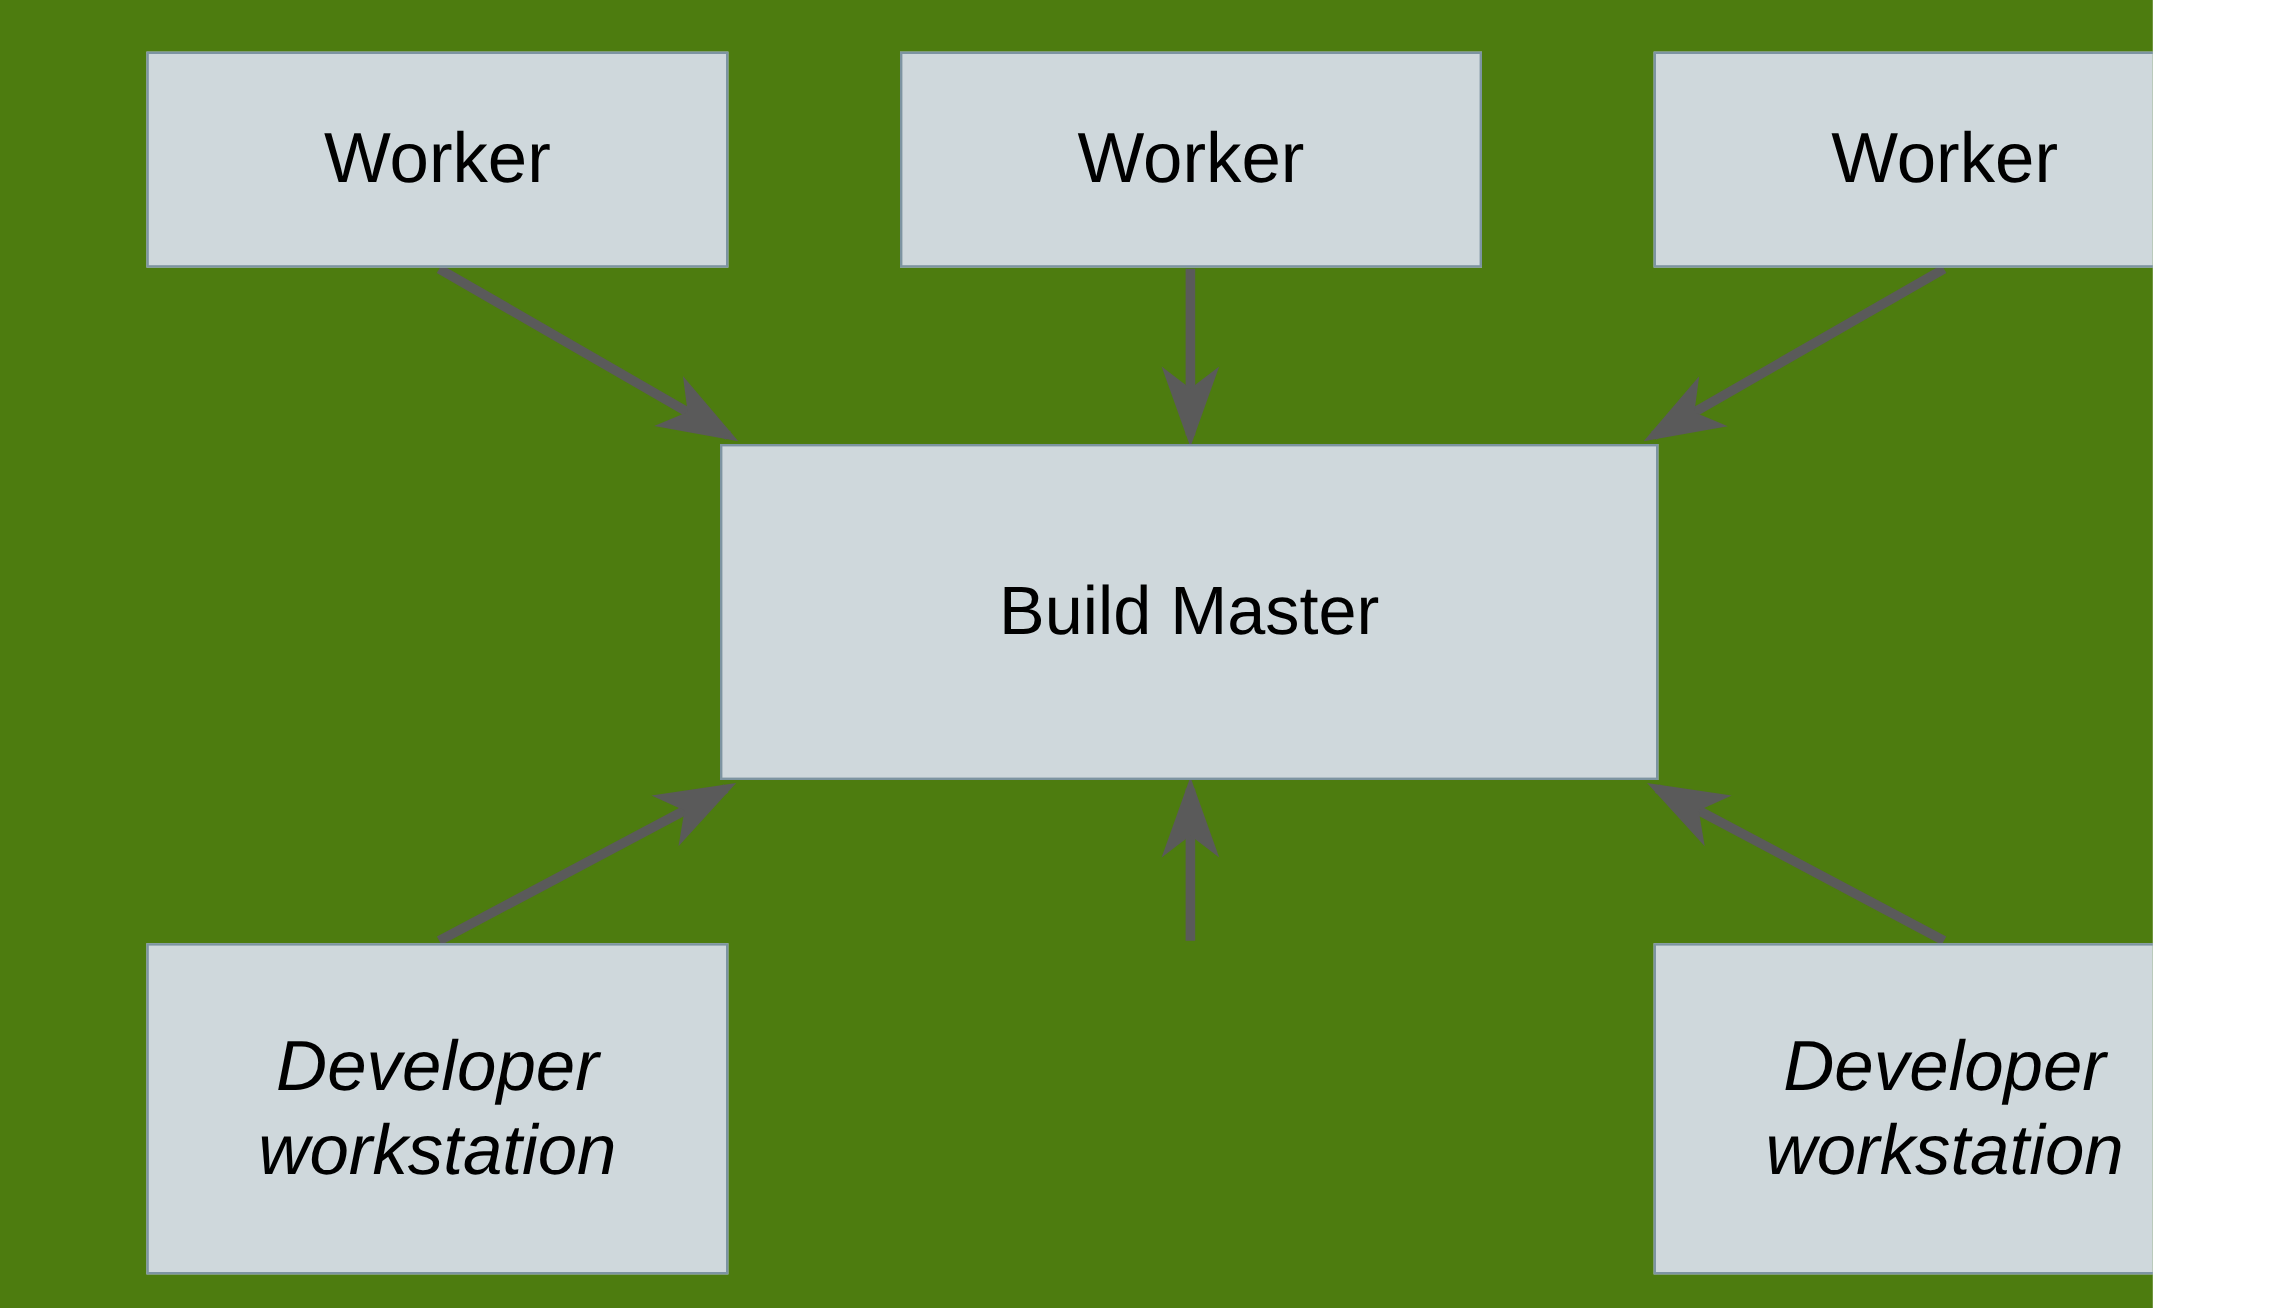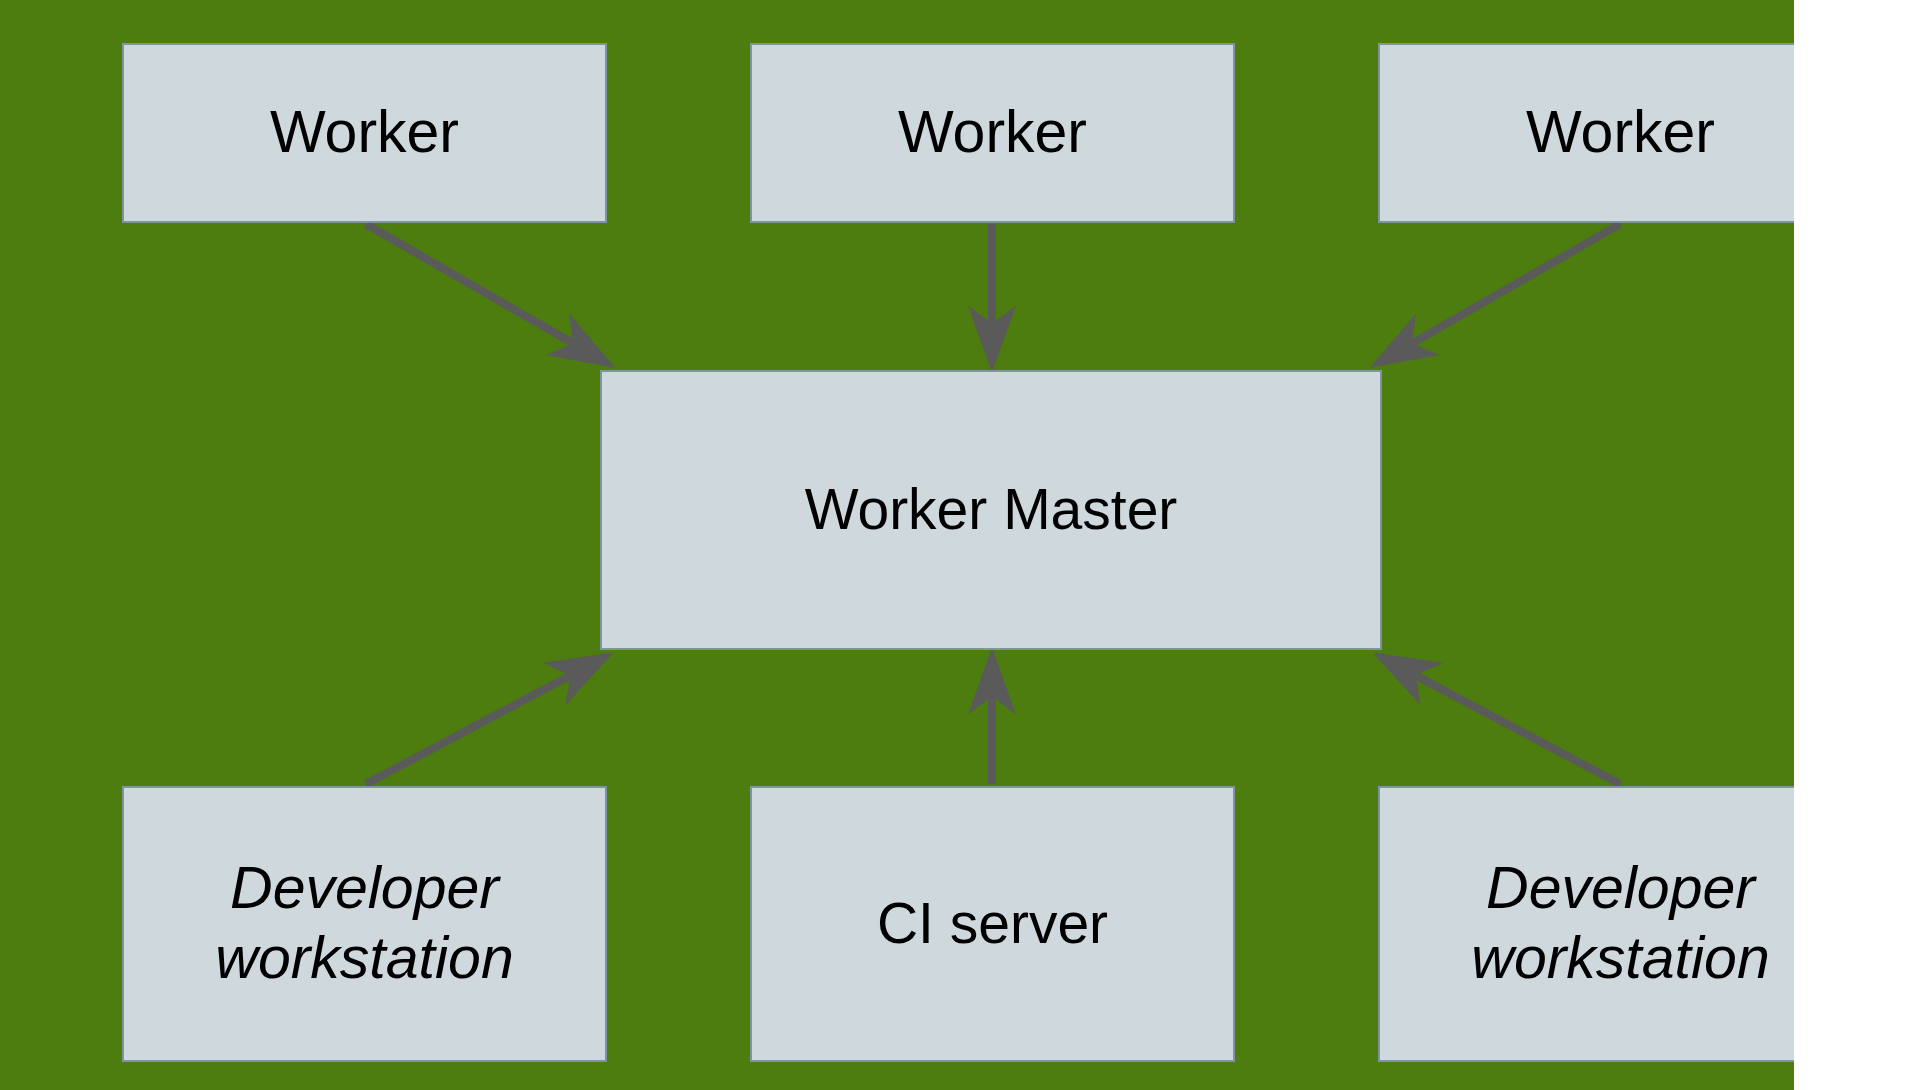--- a/index.html
+++ b/index.html
@@ -92,30 +92,27 @@
 
   <div class="node node-worker-2">
     <span class="node-label fs-worker">Worker</span>
   </div>
 
   <div class="node node-worker-3">
     <span class="node-label fs-worker">Worker</span>
   </div>
 
   <div class="node node-master">
-    <span class="node-label fs-master">Worker Master</span>
+    <span class="node-label fs-master">Build Master</span>
   </div>
 
   <div class="node node-dev-1">
     <span class="node-label fs-dev">Developer
 workstation</span>
   </div>
 
-  <div class="node node-ci">
-    <span class="node-label fs-ci">CI server</span>
-  </div>
 
   <div class="node node-dev-2">
     <span class="node-label fs-dev">Developer
 workstation</span>
   </div>
 
 </div>
 
 </body></html>

